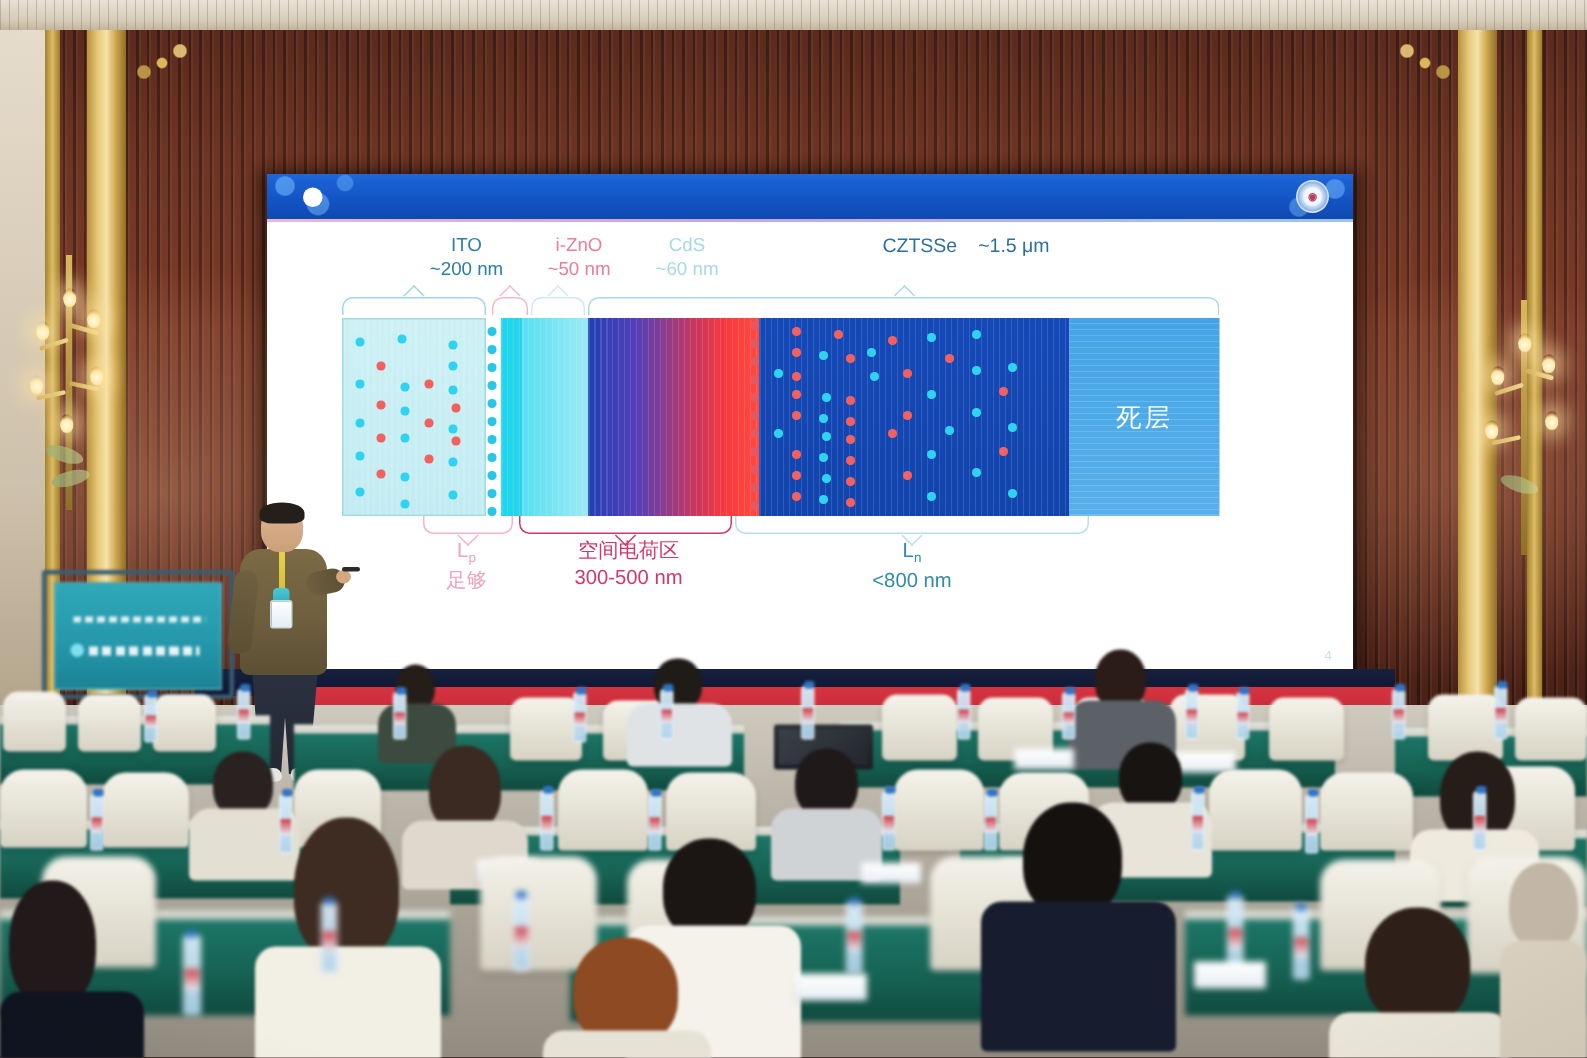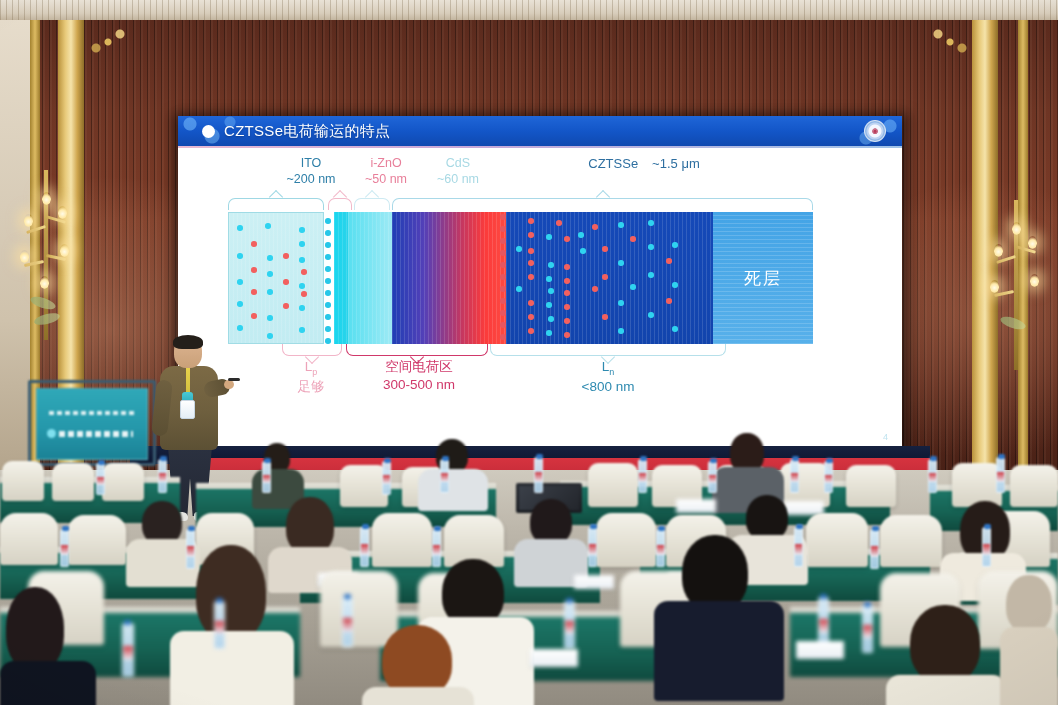--- a/index.html
+++ b/index.html
@@ -419,21 +419,20 @@
   </div>
 
   <div class="screen-shadow"></div>
   <div class="screen">
     <div class="slide">
 
       <div class="title-bar">
         <div class="title-orn-left"></div>
         <div class="title-orn-right"></div>
         <div class="title-bullet"></div>
-        <div class="title-text">CZTSSe电荷输运的特点</div>
         <div class="logo-emblem">◉</div>
       </div>
       <div class="title-underline"></div>
 
       <div class="diagram">
 
         <div class="toplabels">
           <div class="tl ito">
             <span class="n">ITO</span>
             <span class="v">~200 nm</span>

